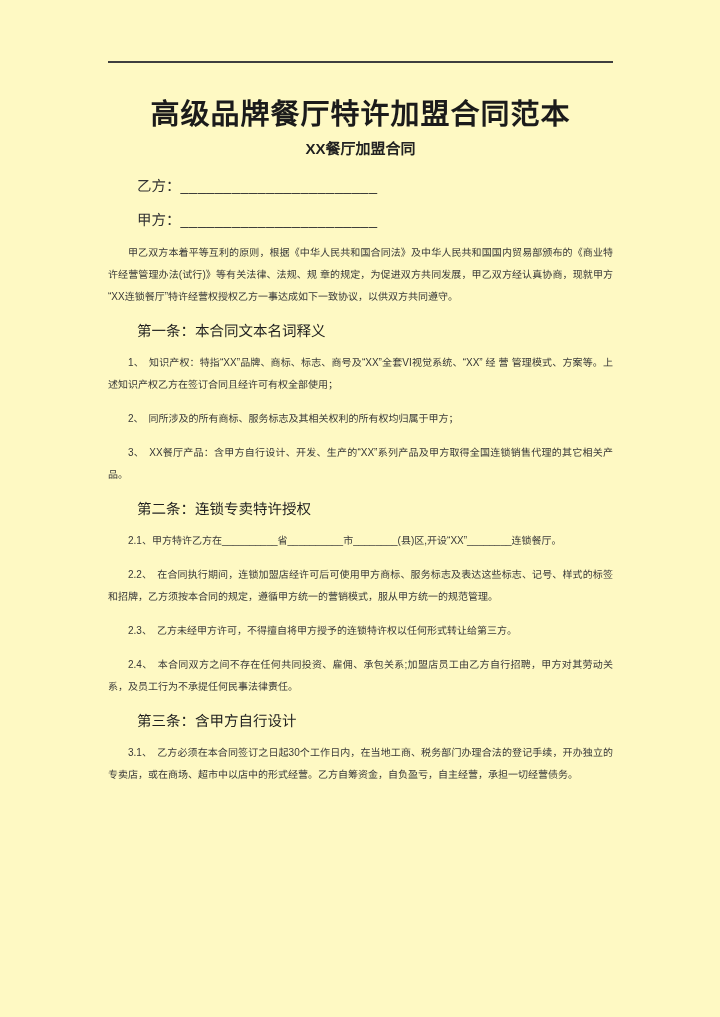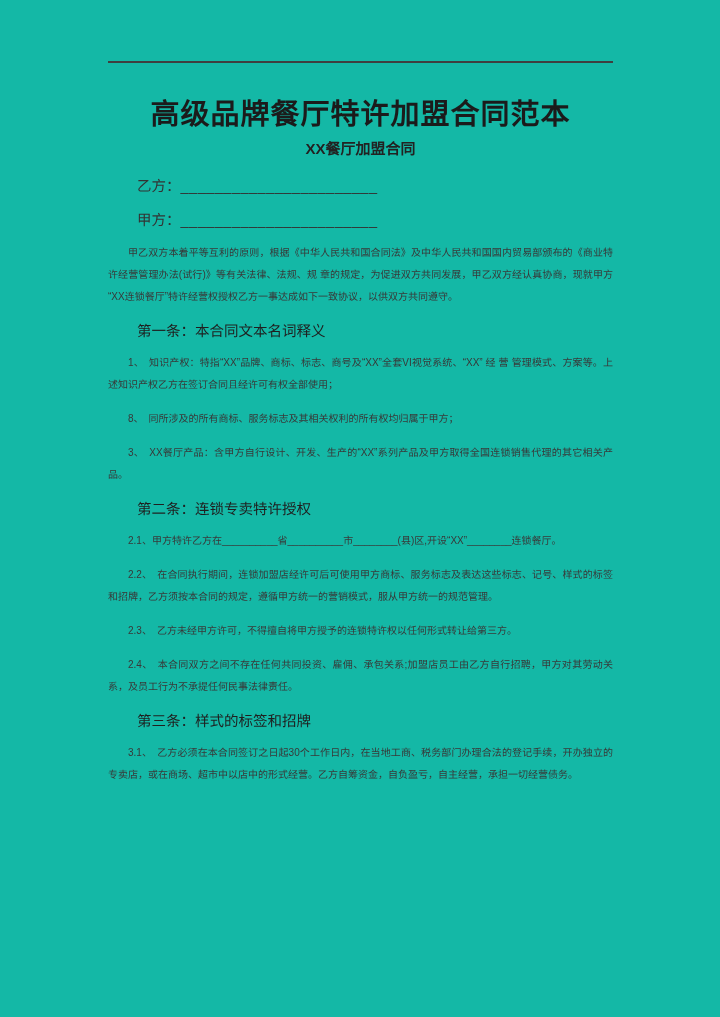--- a/index.html
+++ b/index.html
@@ -12,21 +12,21 @@
     height: 1017px;
     overflow: hidden;
     font-family: "Liberation Sans", "DejaVu Sans", sans-serif;
     color: #383838;
   }
   .page {
     box-sizing: border-box;
     width: 720px;
     height: 1017px;
     padding: 61px 107px 0 108px;
-    background: #14b8a6;
+    background: #fef9c3;
   }
   .top-rule {
     border: none;
     border-top: 2px solid #3f3f3f;
     margin: 0;
     height: 0;
   }
   .doc-title {
     margin: 33px 0 0 0;
     font-family: "Liberation Serif", "DejaVu Serif", serif;
@@ -94,31 +94,31 @@
   <p class="party-line"><span>乙方：</span><span class="party-blank">_______________________</span></p>
 
   <p class="party-line"><span>甲方：</span><span class="party-blank">_______________________</span></p>
 
   <p class="body-para first">甲乙双方本着平等互利的原则，根据《中华人民共和国合同法》及中华人民共和国国内贸易部颁布的《商业特许经营管理办法(试行)》等有关法律、法规、规 章的规定，为促进双方共同发展，甲乙双方经认真协商，现就甲方“XX连锁餐厅”特许经营权授权乙方一事达成如下一致协议，以供双方共同遵守。</p>
 
   <h3 class="section-heading">第一条：本合同文本名词释义</h3>
 
   <p class="body-para">1、　知识产权：特指“XX”品牌、商标、标志、商号及“XX”全套VI视觉系统、“XX” 经 营 管理模式、方案等。上述知识产权乙方在签订合同且经许可有权全部使用；</p>
 
-  <p class="body-para">8、　同所涉及的所有商标、服务标志及其相关权利的所有权均归属于甲方；</p>
+  <p class="body-para">2、　同所涉及的所有商标、服务标志及其相关权利的所有权均归属于甲方；</p>
 
   <p class="body-para">3、　XX餐厅产品：含甲方自行设计、开发、生产的“XX”系列产品及甲方取得全国连锁销售代理的其它相关产品。</p>
 
   <h3 class="section-heading">第二条：连锁专卖特许授权</h3>
 
   <p class="body-para">2.1、甲方特许乙方在__________省__________市________(县)区,开设“XX”________连锁餐厅。</p>
 
   <p class="body-para">2.2、　在合同执行期间，连锁加盟店经许可后可使用甲方商标、服务标志及表达这些标志、记号、样式的标签和招牌，乙方须按本合同的规定，遵循甲方统一的营销模式，服从甲方统一的规范管理。</p>
 
   <p class="body-para">2.3、　乙方未经甲方许可，不得擅自将甲方授予的连锁特许权以任何形式转让给第三方。</p>
 
   <p class="body-para">2.4、　本合同双方之间不存在任何共同投资、雇佣、承包关系;加盟店员工由乙方自行招聘，甲方对其劳动关系，及员工行为不承提任何民事法律责任。</p>
 
-  <h3 class="section-heading">第三条：样式的标签和招牌</h3>
+  <h3 class="section-heading">第三条：含甲方自行设计</h3>
 
   <p class="body-para">3.1、　乙方必须在本合同签订之日起30个工作日内，在当地工商、税务部门办理合法的登记手续，开办独立的专卖店，或在商场、超市中以店中的形式经营。乙方自筹资金，自负盈亏，自主经营，承担一切经营债务。</p>
 
 </div>
 
 </body></html>

